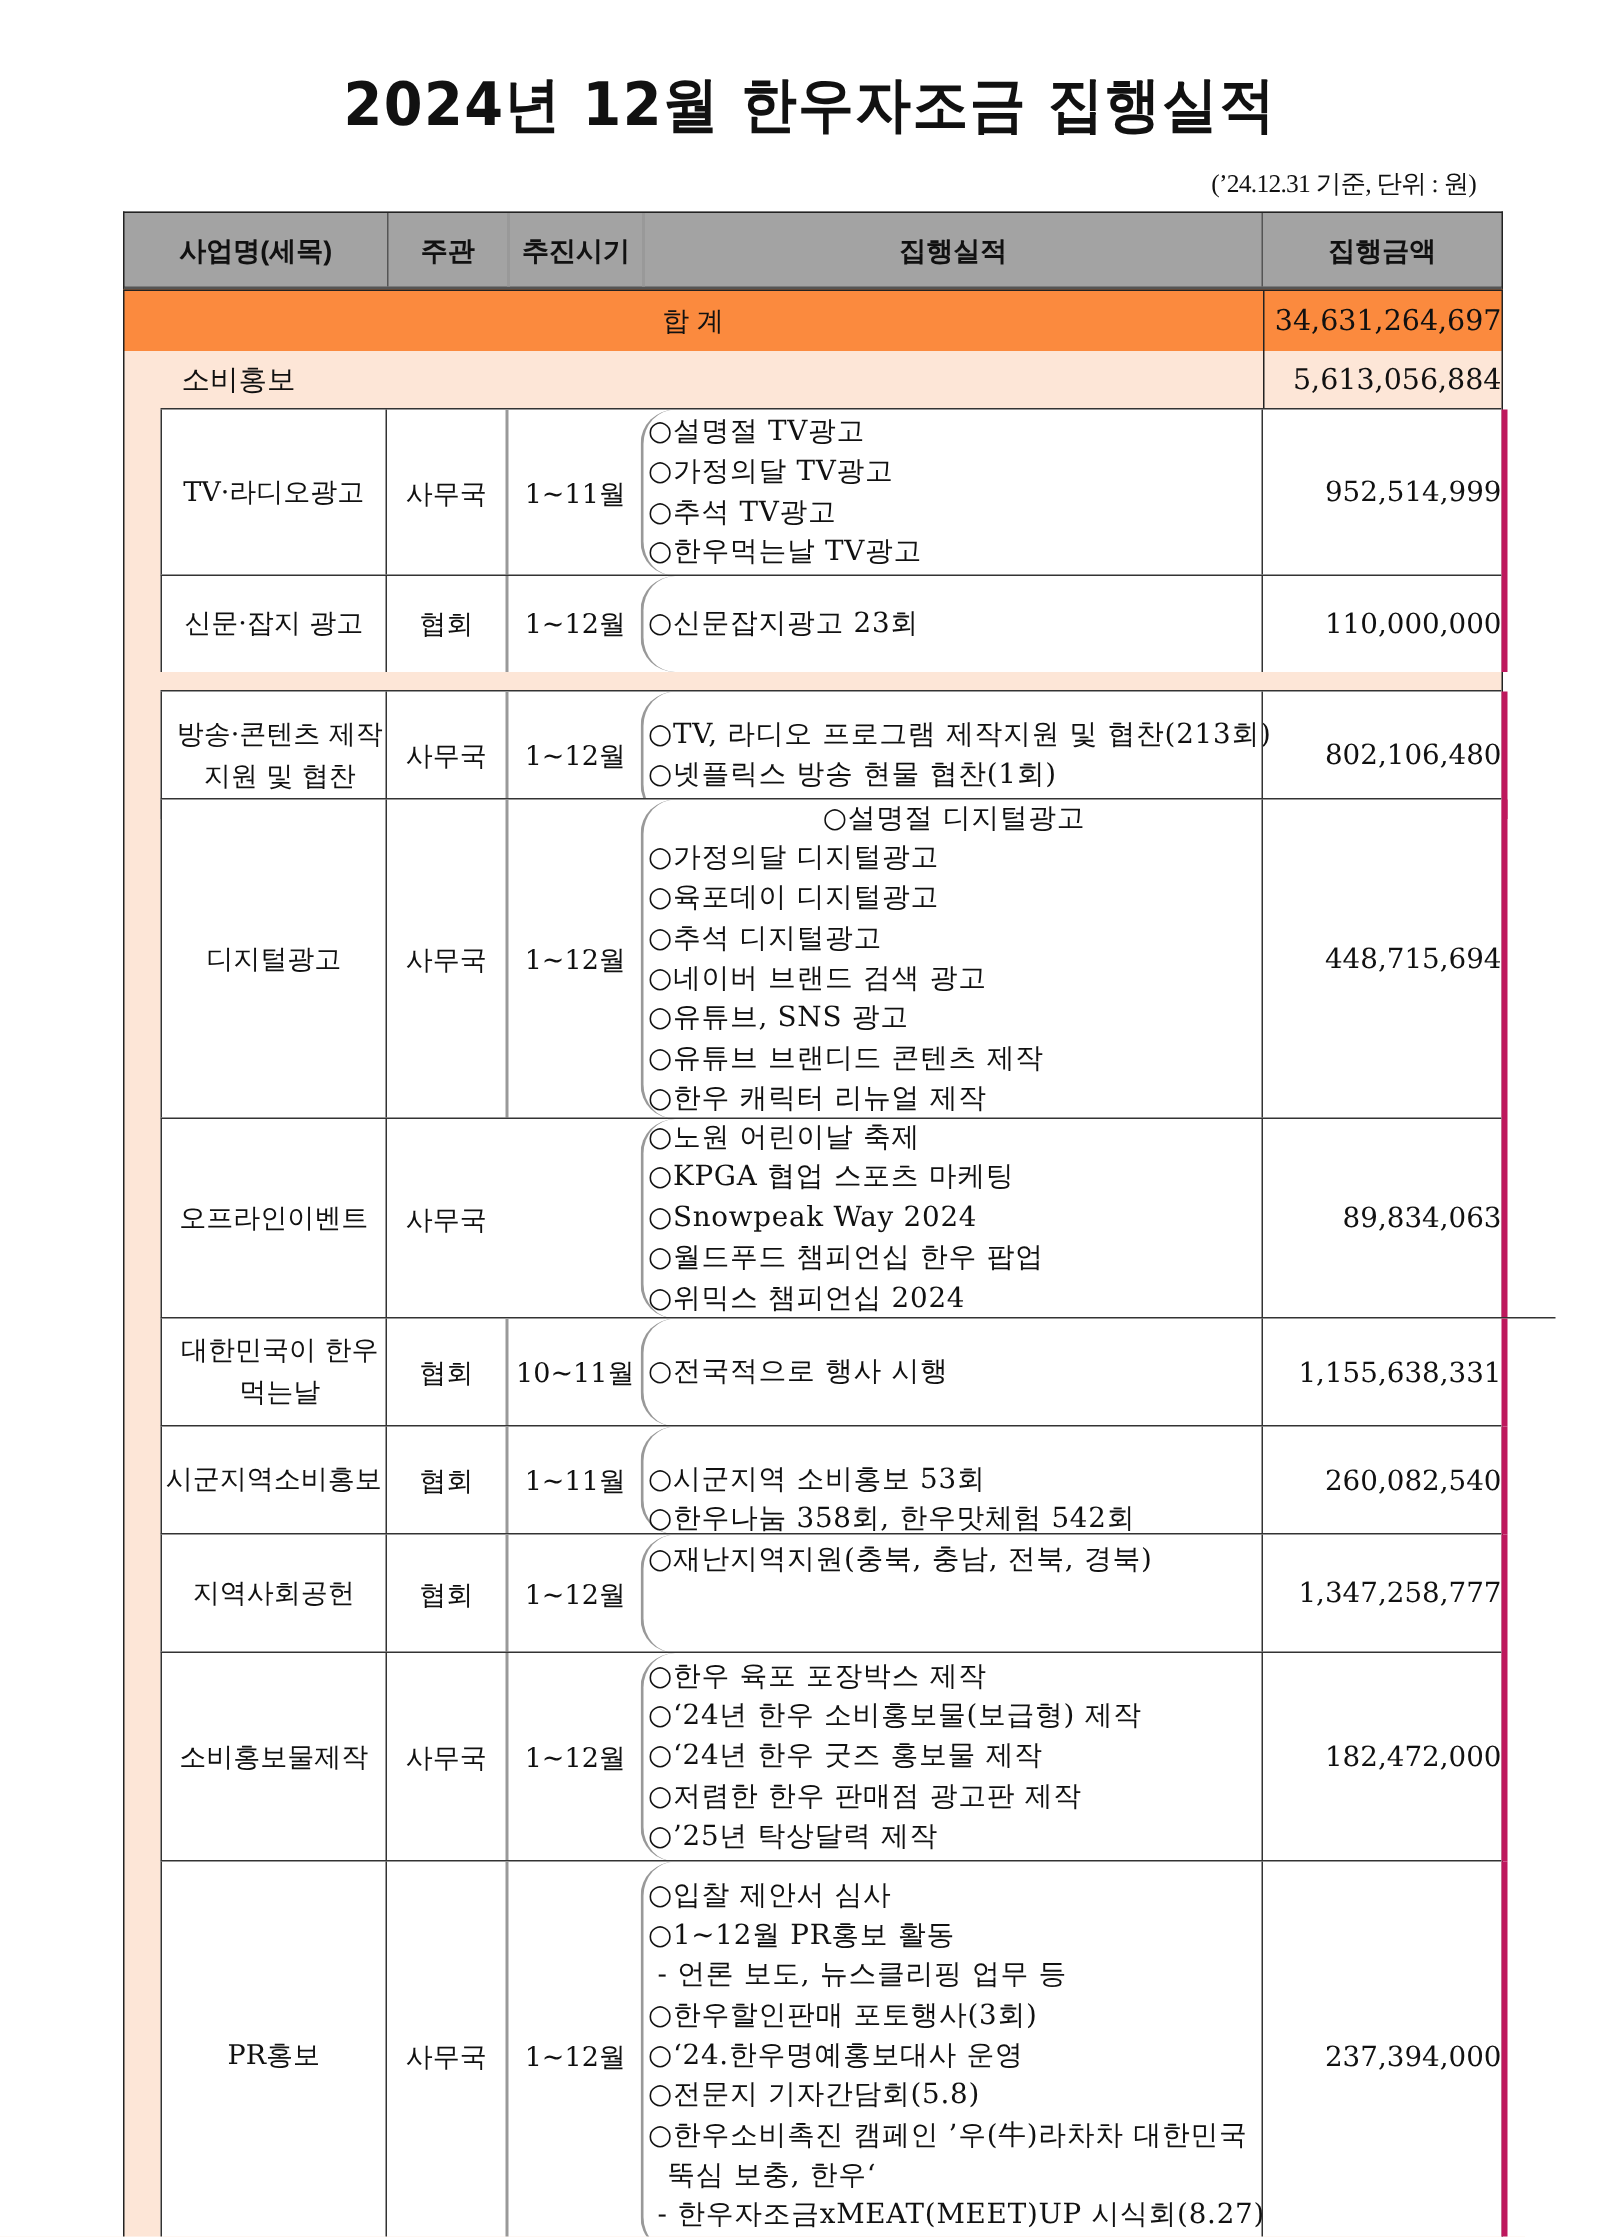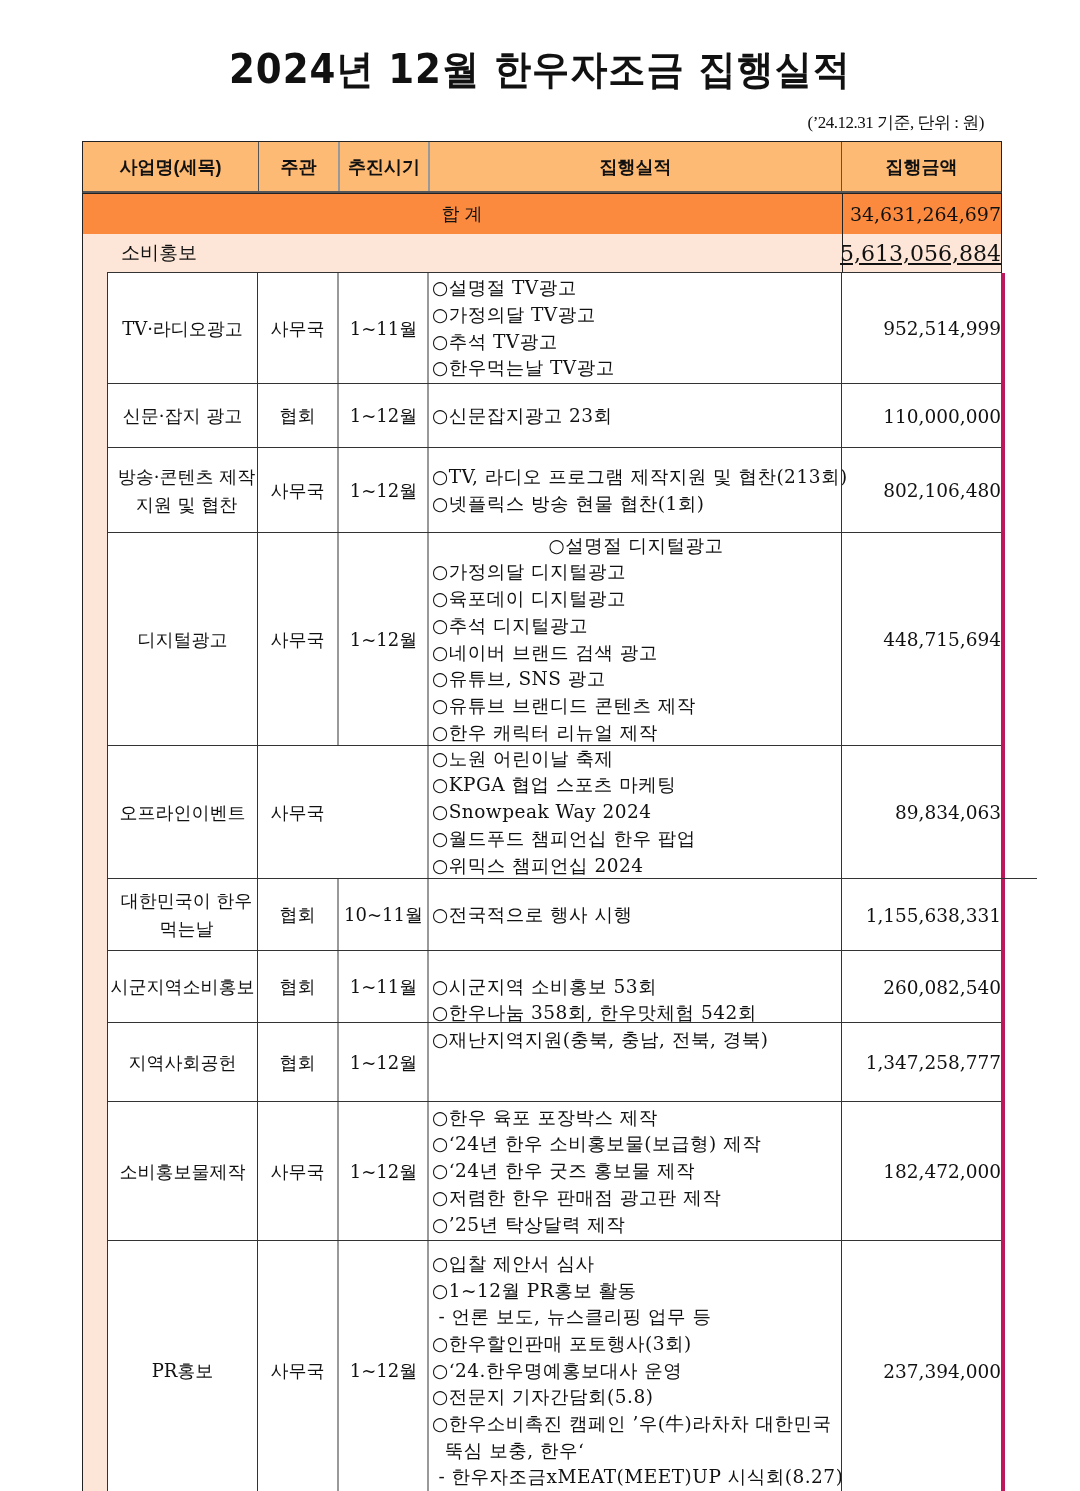--- a/index.html
+++ b/index.html
@@ -5,54 +5,54 @@
   html, body { margin:0; padding:0; background:#ffffff; }
   body { width:1080px; height:1491px; overflow:hidden; position:relative;
          font-family:"DejaVu Serif", "Liberation Serif", serif; color:#111; }
   .title { position:absolute; top:42px; left:0; width:1080px; text-align:center;
            font-family:"DejaVu Sans", "Liberation Sans", sans-serif; font-weight:bold;
            font-size:40px; letter-spacing:1px; transform:scaleX(0.93); }
   .unit { position:absolute; top:111px; right:96px; font-size:17px; letter-spacing:-0.5px;
           font-family:"Liberation Serif", serif;text-align:right; }
   .tbl { position:absolute; left:82px; top:141px; width:920px; }
   .hdr { position:absolute; left:0; top:0; width:918px; height:49px;
-         border:1px solid #222; border-bottom:3px solid #555; background:#fdba74; }
+         border:1px solid #222; border-bottom:3px solid #555; background:#a3a3a3; }
   .hdr .c { position:absolute; top:0; height:49px; display:flex; align-items:center;
             justify-content:center; font-size:18px; font-family:"Liberation Sans", sans-serif;
             font-weight:bold; }
   .vline { position:absolute; top:0; width:1px; background:#555; }
   .total { position:absolute; left:0; top:52px; width:918px; height:40px;
            background:#fb8a3e; border:1px solid #222; }
   .total .lbl { position:absolute; left:0; width:758px; top:0; height:40px;
                 display:flex; align-items:center; justify-content:center; font-size:18px;
                 font-family:"Liberation Sans", sans-serif; }
   .total .amt { position:absolute; left:759px; width:158px; top:0; height:40px;
                 border-left:1px solid #222; display:flex; align-items:center;
                 justify-content:flex-end; font-size:19px; }
   .cat { position:absolute; left:0; top:93px; width:918px; height:1260px;
          background:#fde6d7; border-left:1px solid #222; border-right:1px solid #222; }
   .cat .lbl { position:absolute; left:38px; top:0; height:38px; display:flex;
               align-items:center; font-size:19px; font-family:"Liberation Sans", sans-serif; }
   .cat .amt { position:absolute; left:759px; width:158px; top:0; height:38px;
               border-left:1px solid #222; border-bottom:1px solid #222; background:#fff;
-              display:flex; align-items:center; justify-content:flex-end; font-size:22px;text-decoration:underline; }
+              display:flex; align-items:center; justify-content:flex-end; font-size:19px; }
   .cat .amtbg { background:transparent; }
   .rows { position:absolute; left:25px; top:131px; width:894px; }
   .row { position:absolute; left:0; width:894px; background:#fff;
          border-top:1px solid #333; }
   .row .c1, .row .c2, .row .c3, .row .c4, .row .c5 { position:absolute; top:0; bottom:0; }
   .row .c1 { left:0; width:149px; border-left:1px solid #333; display:flex; align-items:center;
              justify-content:center; text-align:center; font-size:18px; line-height:28px; }
   .row .c2 { left:150px; width:79px; border-left:1px solid #333; display:flex;
              align-items:center; justify-content:center; font-size:18px; }
   .row .c3 { left:230px; width:89px; border-left:2px solid #999; display:flex;
              align-items:center; justify-content:center; font-size:18px; }
   .row .c4 { left:320px; width:413px; border-left:2px solid #999; display:flex;
              flex-direction:column; justify-content:center; font-size:18.5px;
-             line-height:26.7px; padding-left:3px; box-sizing:border-box; letter-spacing:0.5px; }
+             line-height:26.7px; padding-left:3px; box-sizing:border-box; letter-spacing:0.5px;border-radius:23px; }
   .row .c5 { left:734px; width:159px; border-left:1px solid #333; border-right:4px solid #be185d;
              display:flex; align-items:center; justify-content:flex-end; font-size:18.5px; }
   .line { white-space:nowrap; }
 </style>
 </head>
 <body>
 
 <div class="title">2024년 12월 한우자조금 집행실적</div>
 <div class="unit">(’24.12.31 기준, 단위 : 원)</div>
 
@@ -94,21 +94,21 @@
       </div>
       <div class="row" style="top: 111px; height: 64px;">
         <div class="c1">신문·잡지 광고</div>
         <div class="c2">협회</div>
         <div class="c3">1~12월</div>
         <div class="c4">
           <div class="line" style="white-space: pre;">○신문잡지광고 23회</div>
         </div>
         <div class="c5">110,000,000</div>
       </div>
-      <div class="row" style="top: 175px; height: 85px;">
+      <div class="row" style="top: 188px; height: 85px;">
         <div class="c1" style="padding: 0px 4px;">방송·콘텐츠 제작지원 및 협찬</div>
         <div class="c2">사무국</div>
         <div class="c3">1~12월</div>
         <div class="c4">
           <div class="line" style="white-space: pre;">○TV, 라디오 프로그램 제작지원 및 협찬(213회)</div>
           <div class="line" style="white-space: pre;">○넷플릭스 방송 현물 협찬(1회)</div>
         </div>
         <div class="c5">802,106,480</div>
       </div>
       <div class="row" style="top: 260px; height: 213px;">

